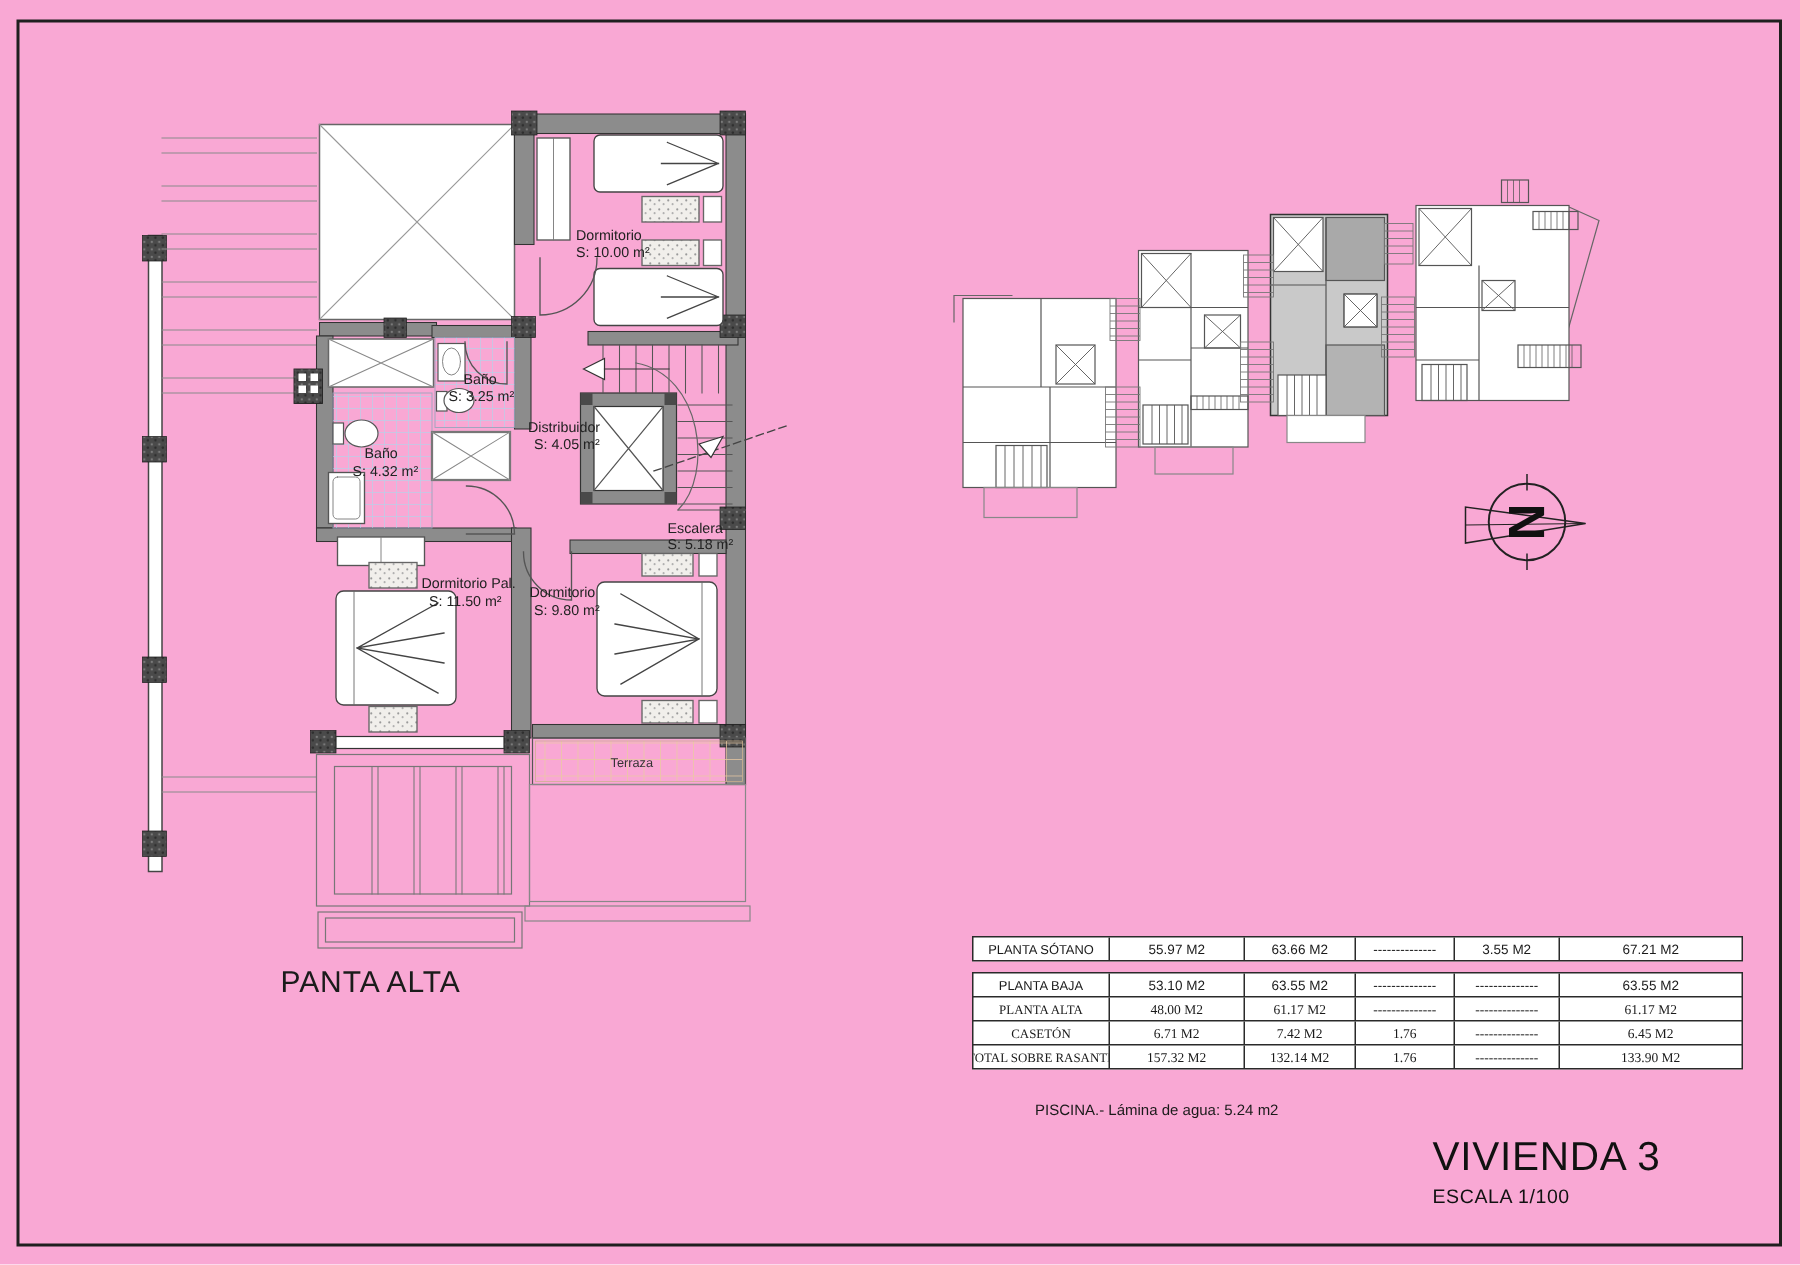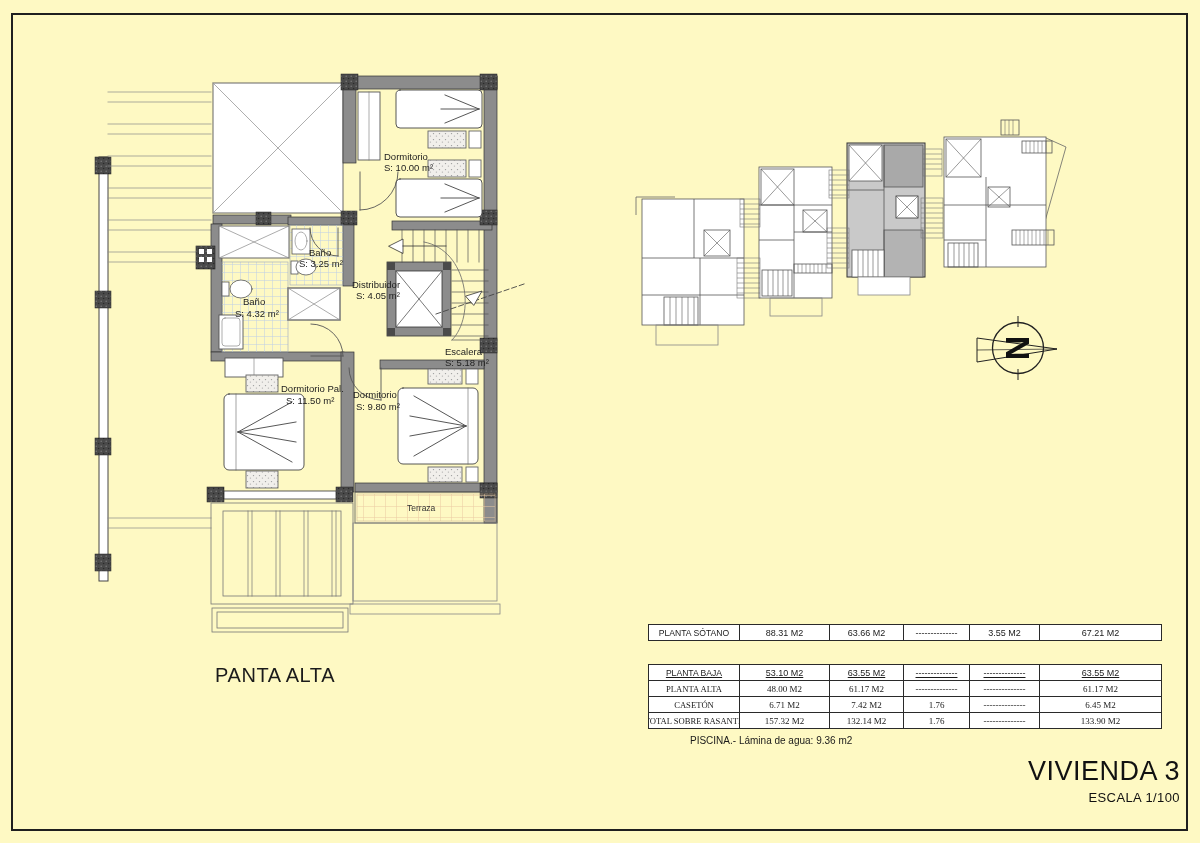--- a/index.html
+++ b/index.html
@@ -1,43 +1,43 @@
 <!DOCTYPE html>
 <html><head>
 <meta charset="utf-8">
 <style>
   html,body{margin:0;padding:0;background:#fff;}
-  .sheet{position:relative;width:1200px;height:843px;background:#fef9c3;
+  .sheet{position:relative;width:1200px;height:843px;background:#f9a8d4;
          font-family:"Liberation Sans",sans-serif;overflow:hidden;}
   .frame{position:absolute;left:11px;top:13px;width:1173px;height:814px;
          border:2px solid #1f1f1f;}
   svg.draw{position:absolute;left:0;top:0;}
   .rl{font-size:9.5px;fill:#222;font-family:"Liberation Sans",sans-serif;}
   .rls{font-size:8.5px;fill:#333;font-family:"Liberation Sans",sans-serif;}
 
-  .plan-title{position:absolute;left:187px;top:664px;font-size:20px;color:#1b1b1b;
-              letter-spacing:.6px;margin-left:28px;}
-  .title-block{position:absolute;left:955px;top:756px;width:225px;text-align:right;color:#111;}
+  .plan-title{position:absolute;left:187px;top:644px;font-size:20px;color:#1b1b1b;
+              letter-spacing:.6px;}
+  .title-block{position:absolute;left:955px;top:756px;width:225px;text-align:left;color:#111;}
   .title-block .proj{font-size:27px;letter-spacing:.5px;}
   .title-block .scale{font-size:13px;margin-top:3px;letter-spacing:.4px;}
 
   .tbl{position:absolute;left:648px;top:616px;width:514px;color:#1a1a1a;}
   .gbox{border:1px solid #2a2a2a;display:grid;
         grid-template-columns:90px 90px 74px 66px 70px 1fr;
         box-sizing:border-box;background:#fff;}
   .gbox .cell{display:flex;align-items:center;justify-content:center;text-align:center;
               padding:0 2px;box-sizing:border-box;overflow:hidden;}
   .gbox .cell:not(:nth-child(6n+1)){border-left:1px solid #2a2a2a;}
   .hdr{height:24px;}
   .hdr .hb{font-size:10px;}
   .hdr .hs{font-size:6.6px;line-height:1.25;}
   .rrow{height:17px;}
   .rrow .cell{font-size:9px;white-space:nowrap;}
   .rrow .cell.c0{font-size:8.6px;}
-  .mt8{margin-top:8px;} .mt5{margin-top:23px;text-decoration:underline;} .mtc{margin-top:-1px;font-family:Liberation Serif, serif;}
+  .mt8{margin-top:8px;} .mt5{margin-top:7px;} .mtc{margin-top:-1px;font-family:Liberation Serif, serif;}
   .note{position:absolute;left:690px;top:735px;font-size:10px;color:#1a1a1a;}
 </style>
 </head>
 <body>
 
 <div class="sheet">
   <div class="frame"></div>
 
   <svg class="draw" width="1200" height="843" viewBox="0 0 1200 843">
     <defs>
@@ -323,21 +323,21 @@
       <text x="1018" y="360" text-anchor="middle" font-size="34" font-weight="bold" fill="#111" font-family="Liberation Sans, sans-serif" transform="rotate(90 1018 348)">N</text>
     </g>
   </svg>
 
   <div class="plan-title">PANTA ALTA</div>
 
   <div class="tbl">
 
     <div class="gbox rrow mt8">
       <div class="cell c0">PLANTA SÓTANO</div>
-      <div class="cell">88.31 M2</div>
+      <div class="cell">55.97 M2</div>
       <div class="cell">63.66 M2</div>
       <div class="cell">--------------</div>
       <div class="cell">3.55 M2</div>
       <div class="cell">67.21 M2</div>
     </div>
 
     <div class="gbox rrow mt5">
       <div class="cell c0">PLANTA BAJA</div>
       <div class="cell">53.10 M2</div>
       <div class="cell">63.55 M2</div>
@@ -364,19 +364,19 @@
     <div class="gbox rrow mtc">
       <div class="cell c0">TOTAL SOBRE RASANTE</div>
       <div class="cell">157.32 M2</div>
       <div class="cell">132.14 M2</div>
       <div class="cell">1.76</div>
       <div class="cell">--------------</div>
       <div class="cell">133.90 M2</div>
     </div>
   </div>
 
-  <div class="note">PISCINA.- Lámina de agua: 9.36 m2</div>
+  <div class="note">PISCINA.- Lámina de agua: 5.24 m2</div>
 
   <div class="title-block">
     <div class="proj">VIVIENDA 3</div>
     <div class="scale">ESCALA 1/100</div>
   </div>
 </div>
 
 </body></html>

